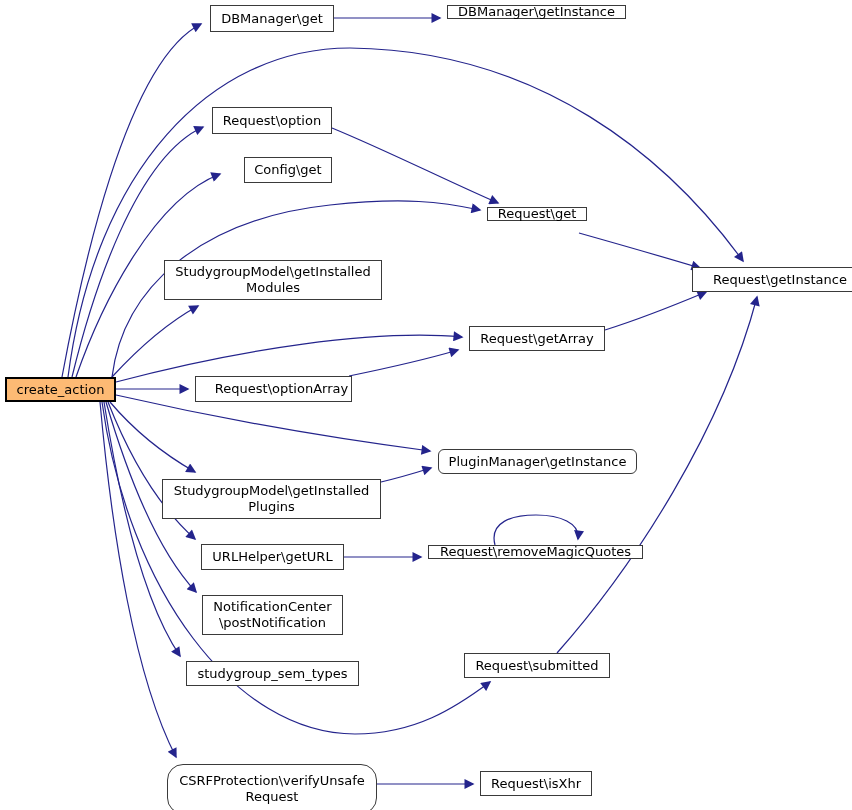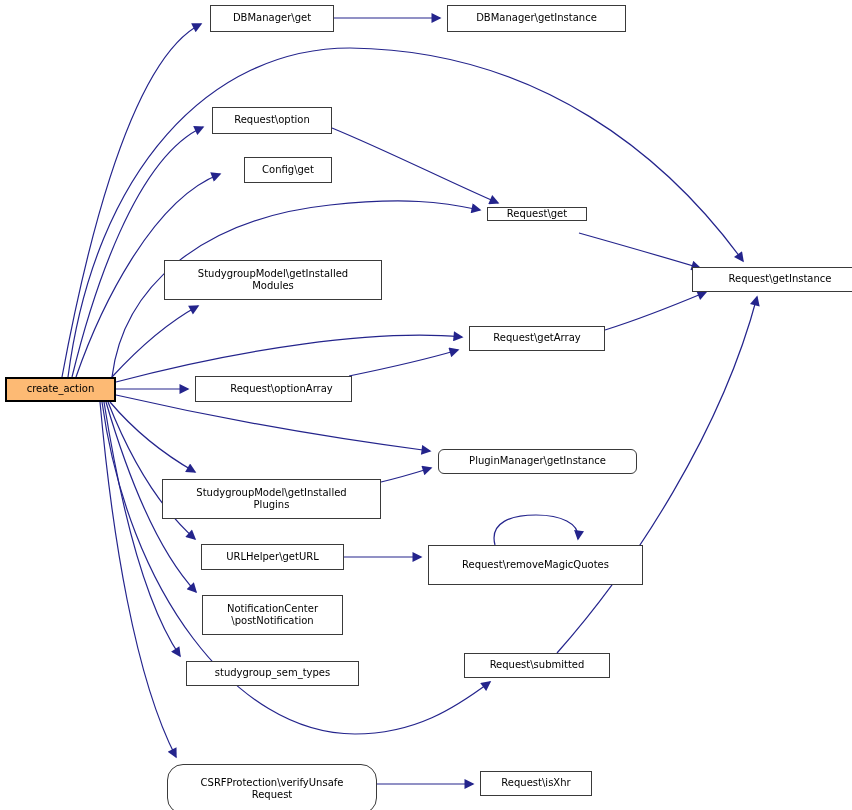--- a/index.html
+++ b/index.html
@@ -10,21 +10,21 @@
     font-family:"DejaVu Sans","Liberation Sans",sans-serif;
     overflow:hidden;
   }
   .edges{position:absolute;left:0;top:0;width:852px;height:810px;}
   .node{
     position:absolute;
     box-sizing:border-box;
     background:#ffffff;
     border:1.4px solid #3a3a3a;
     color:#000000;
-    font-size:10px;
+    font-size:13px;
     line-height:1.22;
     display:flex;
     align-items:center;
     justify-content:center;
     text-align:center;
     white-space:pre-line;
     cursor:pointer;
   }
   .node.highlight{
     background:#fdba74;
@@ -68,21 +68,21 @@
       <path marker-end="url(#arrow)" d="M495,545 C489,522 512,515 536,515 C560,515 580,523 578,539"></path>
       <path marker-end="url(#arrow)" d="M557,653 C635,565 722,430 757,297"></path>
       <path marker-end="url(#arrow)" d="M377,784 L473,784"></path>
     </g>
   </svg>
 
   <div class="node highlight" style="left:5px;top:377px;width:111px;height:25px;">create_action</div>
 
   <div class="node" style="left:210px;top:5px;width:124px;height:27px;">DBManager\get</div>
 
-  <div class="node" style="left:447px;top:5px;width:179px;height:27px;">DBManager\getInstance</div>
+  <div class="node" style="left:447px;top:5px;width:179px;height:14px;">DBManager\getInstance</div>
 
   <div class="node" style="left:212px;top:107px;width:120px;height:27px;">Request\option</div>
 
   <div class="node" style="left:244px;top:157px;width:88px;height:26px;">Config\get</div>
 
   <div class="node" style="left:487px;top:207px;width:100px;height:14px;">Request\get</div>
 
   <div class="node" style="left:692px;top:267px;width:176px;height:25px;">Request\getInstance</div>
 
   <div class="node" style="left:164px;top:260px;width:218px;height:40px;">StudygroupModel\getInstalled
@@ -92,21 +92,21 @@
 
   <div class="node" style="left:195px;top:376px;width:157px;height:26px;padding-left:16px;">Request\optionArray</div>
 
   <div class="node" style="left:438px;top:449px;width:199px;height:25px;border-radius:6px;">PluginManager\getInstance</div>
 
   <div class="node" style="left:162px;top:479px;width:219px;height:40px;">StudygroupModel\getInstalled
 Plugins</div>
 
   <div class="node" style="left:201px;top:544px;width:143px;height:26px;">URLHelper\getURL</div>
 
-  <div class="node" style="left:428px;top:545px;width:215px;height:40px;">Request\removeMagicQuotes</div>
+  <div class="node" style="left:428px;top:545px;width:215px;height:14px;">Request\removeMagicQuotes</div>
 
   <div class="node" style="left:202px;top:595px;width:141px;height:40px;">NotificationCenter
 \postNotification</div>
 
   <div class="node" style="left:186px;top:661px;width:173px;height:25px;">studygroup_sem_types</div>
 
   <div class="node" style="left:464px;top:653px;width:146px;height:25px;">Request\submitted</div>
 
   <div class="node" style="left:167px;top:764px;width:210px;height:50px;border-radius:16px;">CSRFProtection\verifyUnsafe
 Request</div>

